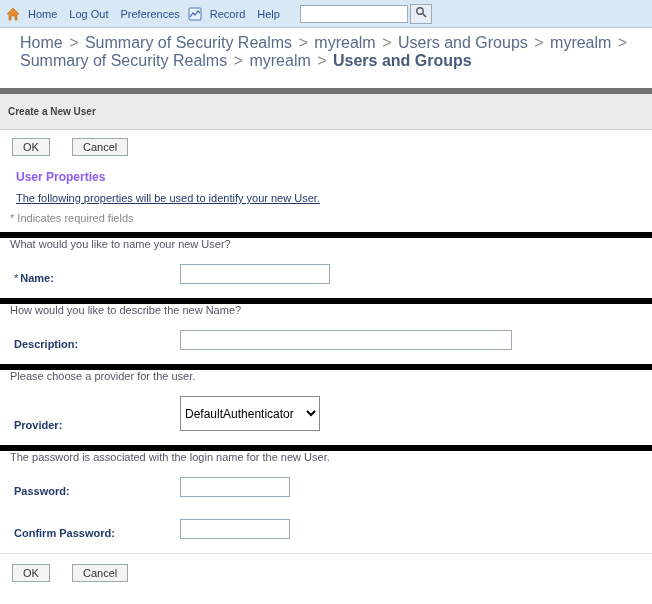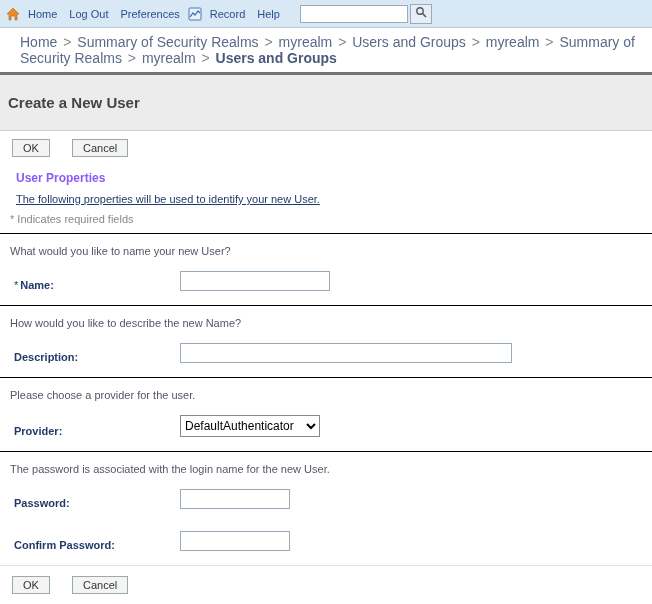--- a/index.html
+++ b/index.html
@@ -48,38 +48,38 @@
     height: 20px;
     border: 1px solid #9ab;
     background: #e8eef5;
     margin-left: 2px;
     display: inline-flex;
     align-items: center;
     justify-content: center;
     cursor: pointer;
   }
   .breadcrumb {
-    padding: 6px 12px 6px 20px;
+    padding: 6px 12px 18px 20px;
     color: #5a6a8a;
-    font-size: 14px;
+    font-size: 16px;
   }
   .breadcrumb a {
     color: #5a6a8a;
     text-decoration: none;
   }
   .breadcrumb .sep { color: #888; margin: 0 2px; }
   .breadcrumb .current { font-weight: bold; color: #4a5a7a; }
   .page-title {
     background: #ececec;
-    border-top: 3px solid #737373;
+    border-top: 6px solid #737373;
     border-bottom: 1px solid #d0d0d0;
-    padding: 19px 8px;
+    padding: 12px 8px;
     font-weight: bold;
     color: #444;
-    font-size: 15px;
+    font-size: 10px;
   }
   .btn-row {
     padding: 8px 8px 4px 12px;
   }
   .btn {
     border: 1px solid #9aa;
     background: #f4f4f4;
     padding: 2px 10px;
     font-size: 11px;
     cursor: pointer;
@@ -95,22 +95,22 @@
   .section-desc {
     padding: 4px 16px 6px 16px;
     color: #223a6a;
     text-decoration: underline;
   }
   .required-note {
     padding: 2px 10px 8px 10px;
     color: #888;
   }
   .form-block {
-    border-top: 1px solid #000000;
-    padding: 11px 10px 14px 10px;
+    border-top: 6px solid #000000;
+    padding: 0 10px 14px 10px;
   }
   .form-prompt {
     color: #556;
     margin-bottom: 14px;
   }
   .form-row {
     display: flex;
     align-items: flex-end;
   }
   .form-label {
@@ -125,21 +125,21 @@
     border: 1px solid #9ab;
     height: 20px;
     font-size: 11px;
     padding: 0 3px;
   }
   .w-name { width: 150px; }
   .w-desc { width: 332px; }
   .w-pass { width: 110px; }
   .form-row select {
     border: 1px solid #888;
-    height: 22px;
+    height: 35px;
     font-size: 12px;
     min-width: 140px;
     background: #fff;
   }
   .btn-row.bottom { border-top: 1px solid #e0e0e0; padding-top:10px; }
 </style>
 </head>
 <body>
 
 <div class="topbar">

